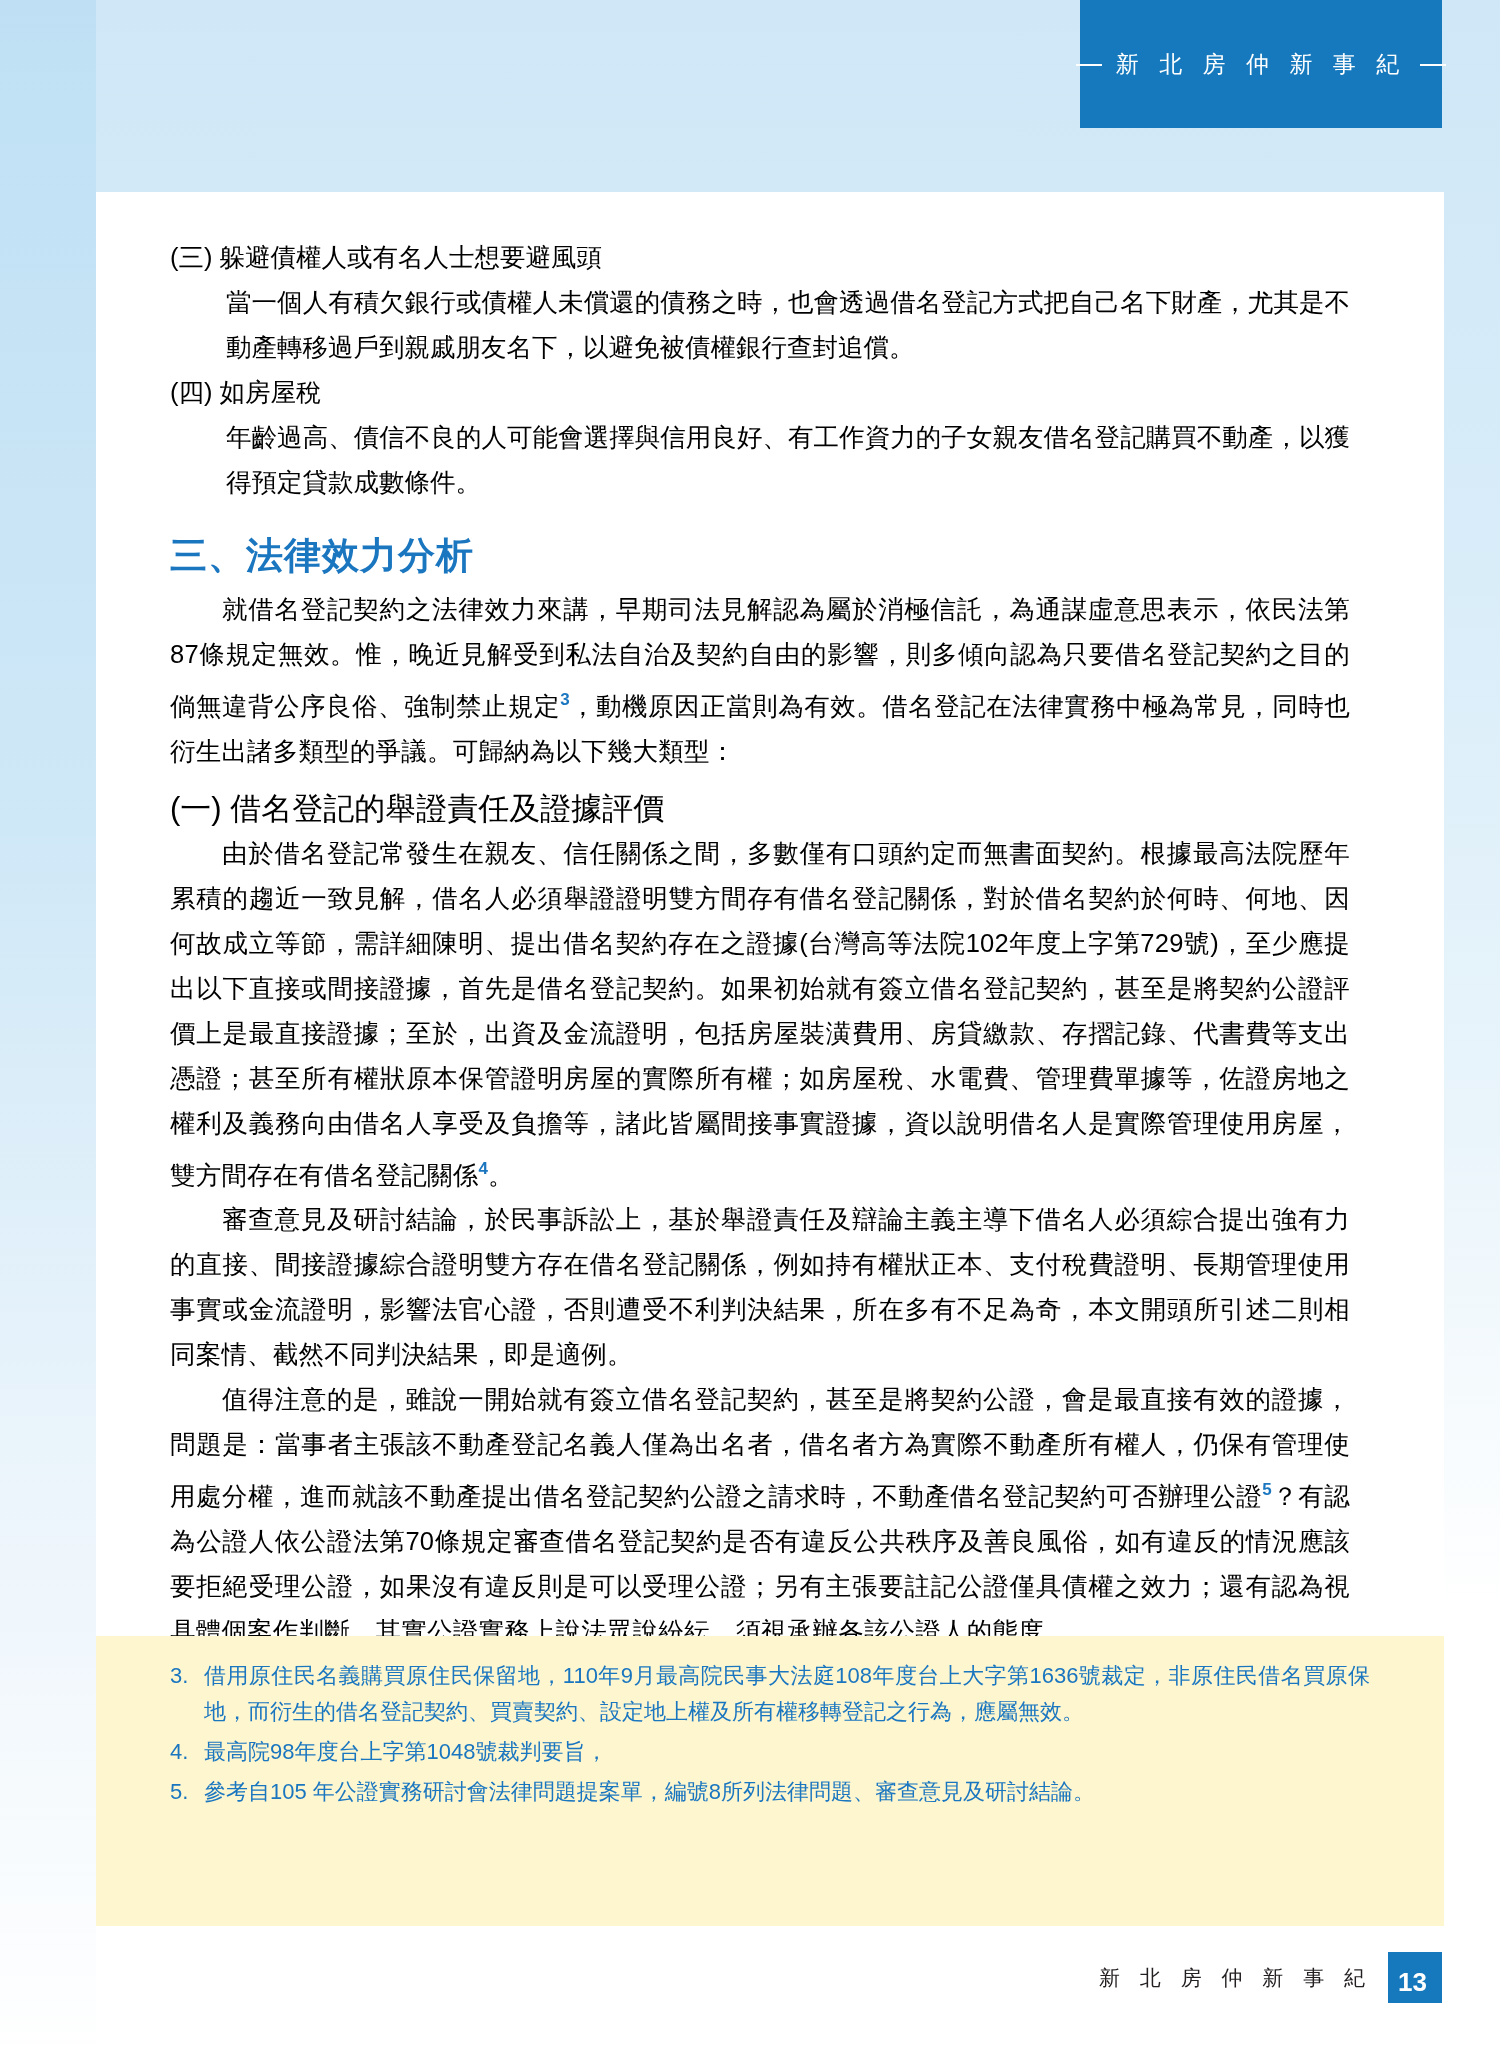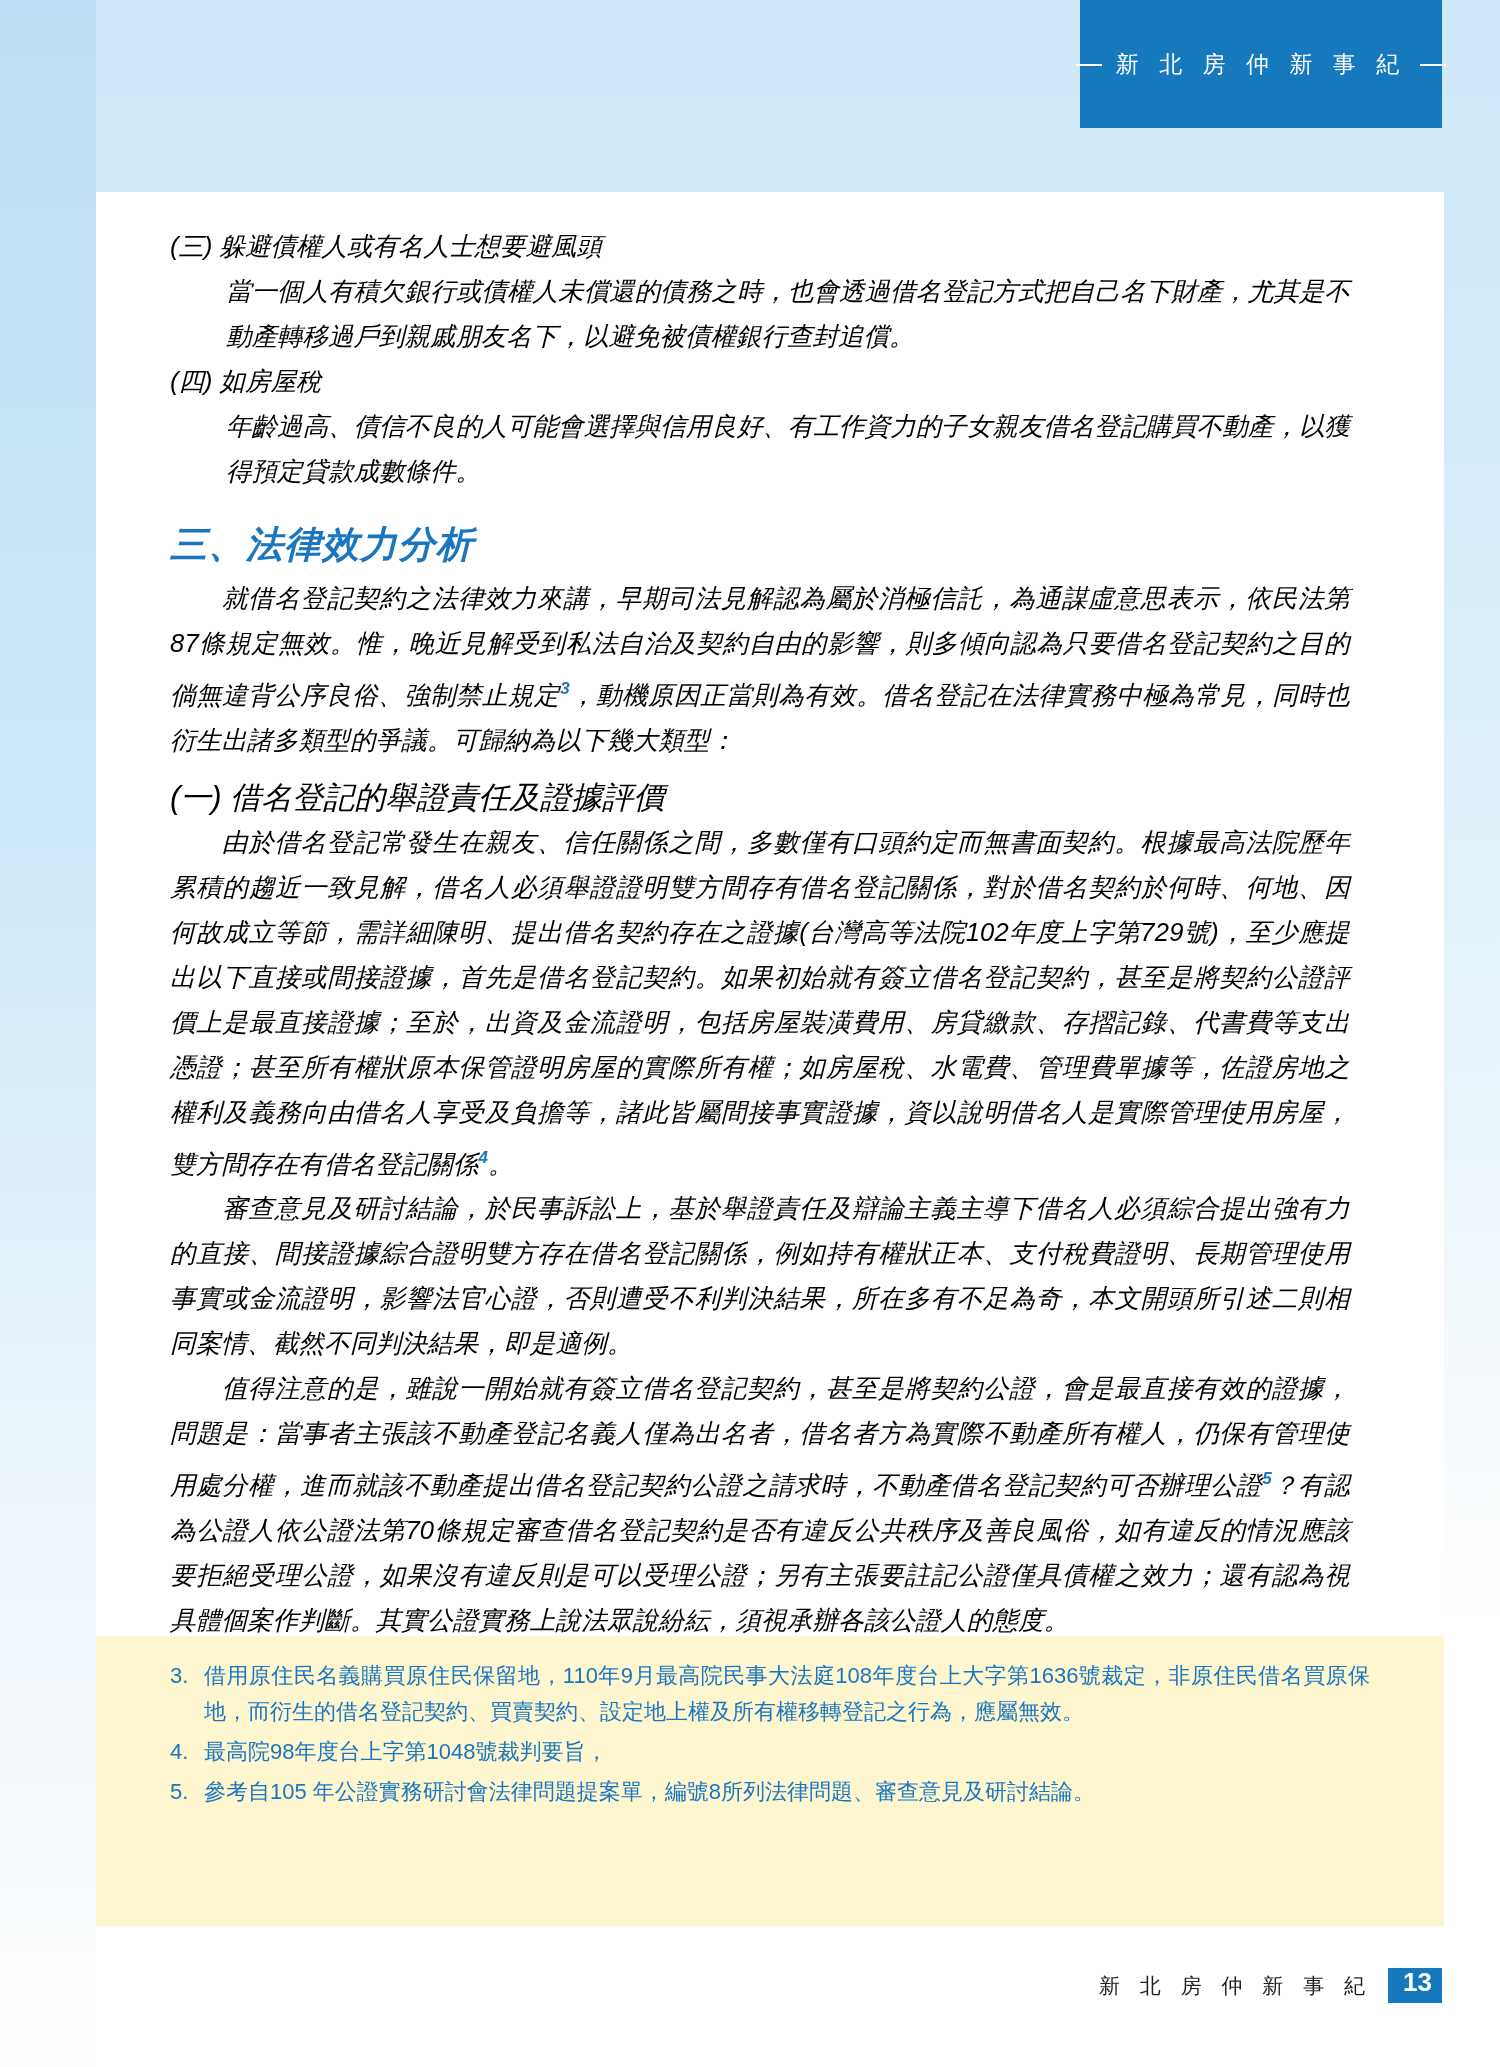--- a/index.html
+++ b/index.html
@@ -62,23 +62,22 @@
     left: 96px;
     top: 192px;
     width: 1348px;
     min-height: 1700px;
     background: #ffffff;
   }
 
   .body-area {
     position: absolute;
     left: 170px;
-    top: 224px;
+    top: 235px;
     width: 1180px;
-    font-style: italic;
   }
 
   
   .para {
     font-size: 25.5px;
     line-height: 45px;
     color: #000000;
     letter-spacing: 0.2px;
     margin: 0;
   }
@@ -162,23 +161,23 @@
     font-size: 21px;
     letter-spacing: 7px;
     color: #231f20;
     white-space: nowrap;
   }
   .page-num {
     background: #1679bd;
     color: #ffffff;
     font-size: 26px;
     font-weight: bold;
-    padding: 0 10px 6px 10px;
+    padding: 16px 10px 6px 10px;
     min-width: 34px;
-    text-align: right;
+    text-align: left;
     line-height: 1.1;
   }
 </style>
 </head>
 <body>
 
 <div class="page">
   <div class="left-band"></div>
 
   <div class="header-bar">

